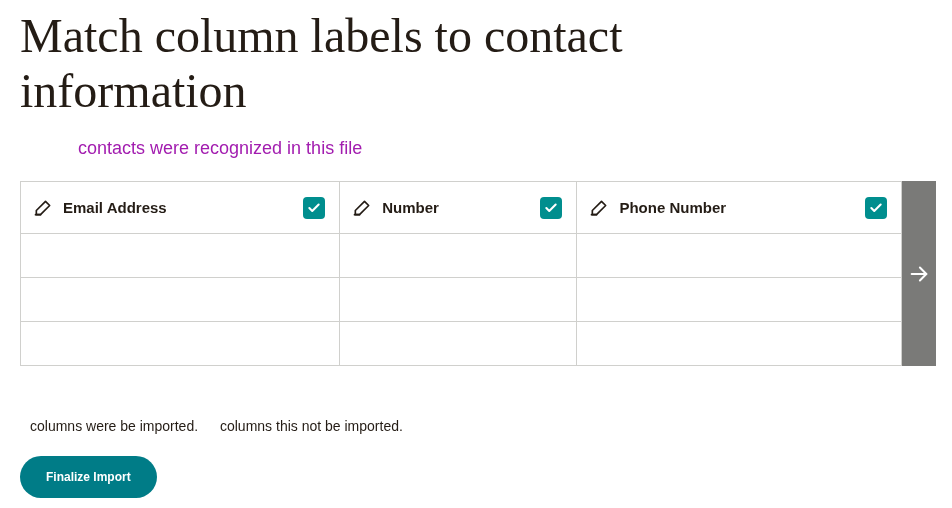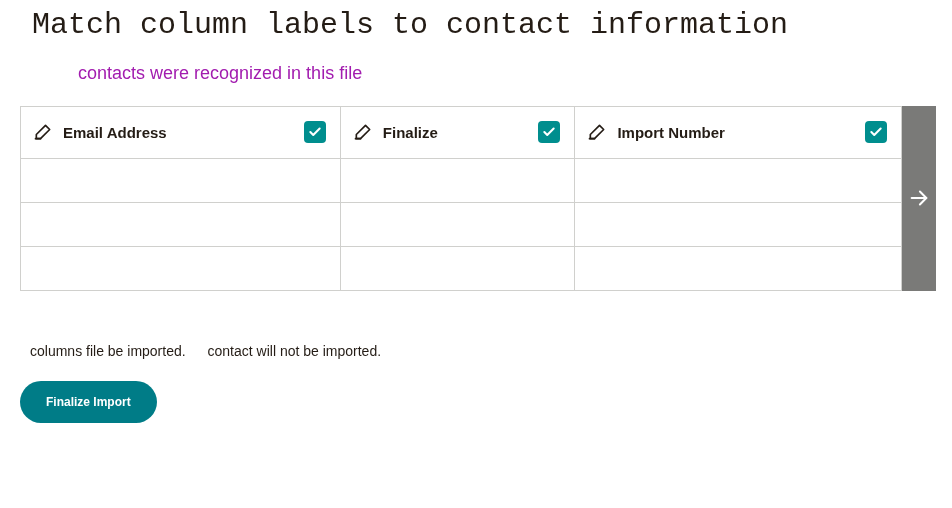--- a/index.html
+++ b/index.html
@@ -5,26 +5,26 @@
     * { box-sizing: border-box; margin: 0; padding: 0; }
     body {
       font-family: -apple-system, BlinkMacSystemFont, "Segoe UI", Helvetica, Arial, sans-serif;
       background: #ffffff;
       width: 952px;
       height: 508px;
       overflow: hidden;
       position: relative;
     }
     .page-title {
-      font-family: Liberation Mono, monospace;
-      font-size: 30px;
+      font-family: Liberation Serif, serif;
+      font-size: 48px;
       font-weight: 400;
       color: #241c15;
       line-height: 1.15;
-      padding: 8px 0 0 32px;
+      padding: 8px 0 0 20px;
       max-width: 800px;
     }
     .recognized-line {
       font-size: 18px;
       color: #a21caf;
       padding: 20px 0 0 78px;
     }
     .table-wrap {
       position: relative;
       margin: 22px 0 0 20px;
@@ -134,39 +134,39 @@
         </th>
         <th>
           <div class="col-header">
             <div class="col-header-left">
               <span class="edit-icon">
                 <svg width="20" height="20" viewBox="0 0 24 24" fill="none" stroke="#241c15" stroke-width="2" stroke-linecap="round" stroke-linejoin="round">
                     <path d="M3 20h6"></path>
                     <path d="M15 4l5 5L9 20H4v-5L15 4z"></path>
                   </svg>
               </span>
-              <span class="col-header-label">Finalize</span>
+              <span class="col-header-label">Number</span>
             </div>
             <span class="checkbox">
               <svg width="14" height="14" viewBox="0 0 24 24" fill="none" stroke="#ffffff" stroke-width="3.5" stroke-linecap="round" stroke-linejoin="round">
                   <polyline points="20 6 9 17 4 12"></polyline>
                 </svg>
             </span>
           </div>
         </th>
         <th>
           <div class="col-header">
             <div class="col-header-left">
               <span class="edit-icon">
                 <svg width="20" height="20" viewBox="0 0 24 24" fill="none" stroke="#241c15" stroke-width="2" stroke-linecap="round" stroke-linejoin="round">
                     <path d="M3 20h6"></path>
                     <path d="M15 4l5 5L9 20H4v-5L15 4z"></path>
                   </svg>
               </span>
-              <span class="col-header-label">Import Number</span>
+              <span class="col-header-label">Phone Number</span>
             </div>
             <span class="checkbox">
               <svg width="14" height="14" viewBox="0 0 24 24" fill="none" stroke="#ffffff" stroke-width="3.5" stroke-linecap="round" stroke-linejoin="round">
                   <polyline points="20 6 9 17 4 12"></polyline>
                 </svg>
             </span>
           </div>
         </th>
       </tr>
     </thead>
@@ -192,20 +192,20 @@
     <span>
       <svg width="22" height="22" viewBox="0 0 24 24" fill="none" stroke="#ffffff" stroke-width="2.2" stroke-linecap="round" stroke-linejoin="round">
           <line x1="4" y1="12" x2="20" y2="12"></line>
           <polyline points="13 5 20 12 13 19"></polyline>
         </svg>
     </span>
   </div>
 </div>
 
 <div class="summary-line">
-  <span>columns file be imported.</span>
-  <span>contact will not be imported.</span>
+  <span>columns were be imported.</span>
+  <span>columns this not be imported.</span>
 </div>
 
 <button class="finalize-btn">Finalize Import</button>
 
 
 
 
 </body></html>

